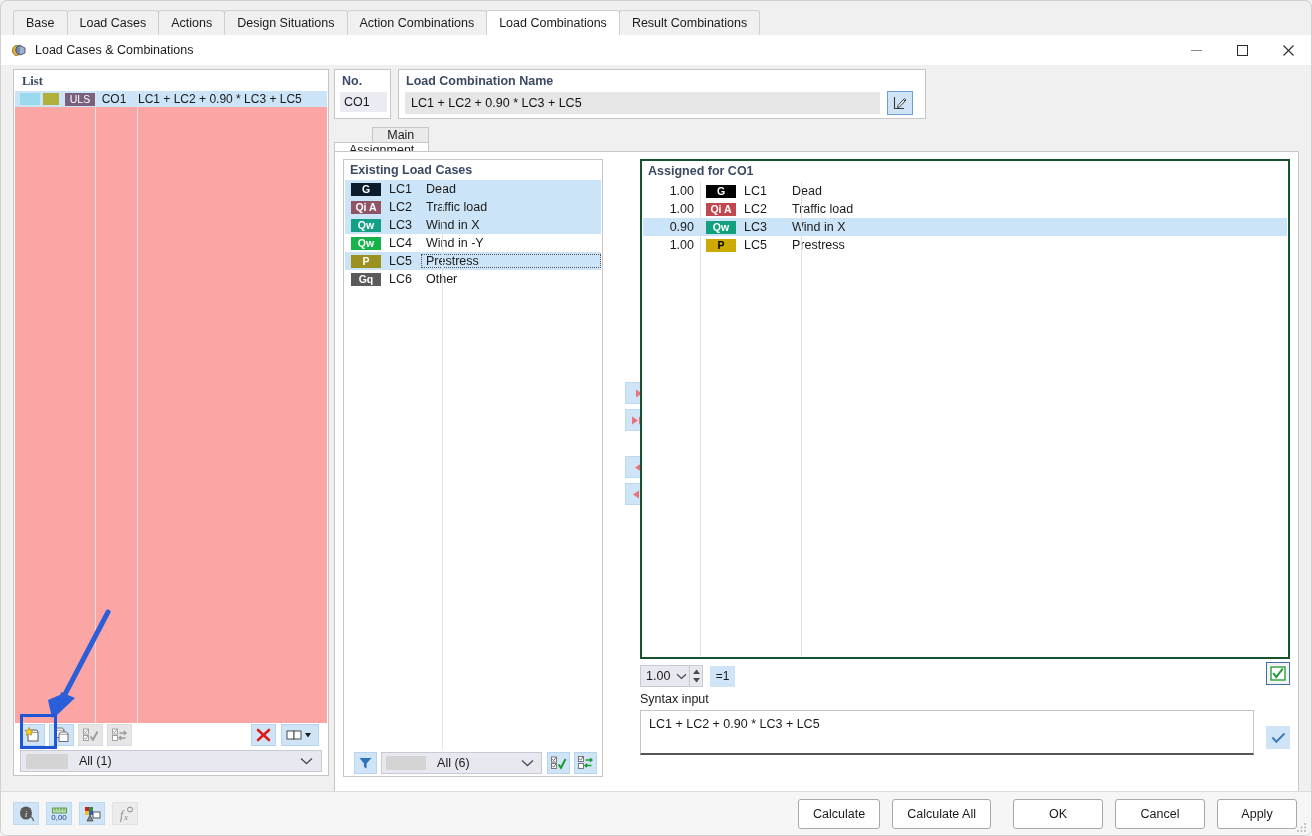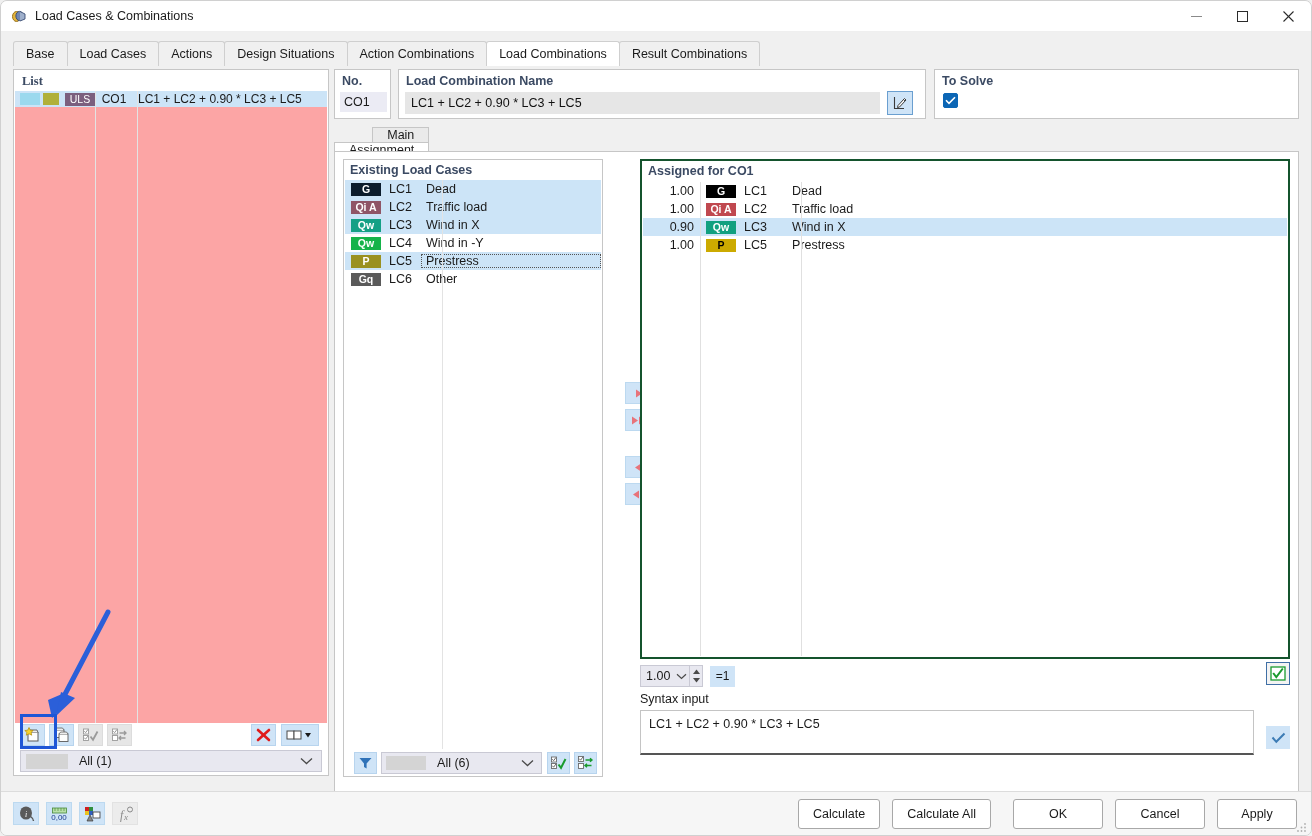--- a/index.html
+++ b/index.html
@@ -292,20 +292,30 @@
   #hlbox {
     position:absolute; left:20px; top:714px; width:37px; height:35px;
     border:3px solid #1e56d6;
   }
 </style>
 </head>
 <body>
 
 <div id="window">
 
+  <div id="tabbar">
+    <div class="tab">Base</div>
+    <div class="tab">Load Cases</div>
+    <div class="tab">Actions</div>
+    <div class="tab">Design Situations</div>
+    <div class="tab">Action Combinations</div>
+    <div class="tab active">Load Combinations</div>
+    <div class="tab">Result Combinations</div>
+  </div>
+
   <div id="titlebar">
     <div class="app-icon">
       <svg width="17" height="17" viewBox="0 0 17 17">
         <ellipse cx="6.5" cy="8.5" rx="4" ry="5" fill="#e2b33a" stroke="#9a7420" stroke-width="1"></ellipse>
         <ellipse cx="9.5" cy="8" rx="3.6" ry="4.6" fill="#6f86b3" stroke="#3d4f75" stroke-width="1"></ellipse>
         <path d="M10 3.5 L15 6 L15 11 L10 13" fill="#9fb0cc" stroke="#3d4f75" stroke-width="0.9"></path>
       </svg>
     </div>
     <div class="title-text">Load Cases &amp; Combinations</div>
     <div class="wincontrols">
@@ -321,30 +331,20 @@
       </div>
       <div class="close">
         <svg width="11" height="11">
             <line x1="0.5" y1="0.5" x2="10.5" y2="10.5" stroke="#2b2b2b" stroke-width="1.1"></line>
             <line x1="10.5" y1="0.5" x2="0.5" y2="10.5" stroke="#2b2b2b" stroke-width="1.1"></line>
           </svg>
       </div>
     </div>
   </div>
 
-  <div id="tabbar">
-    <div class="tab">Base</div>
-    <div class="tab">Load Cases</div>
-    <div class="tab">Actions</div>
-    <div class="tab">Design Situations</div>
-    <div class="tab">Action Combinations</div>
-    <div class="tab active">Load Combinations</div>
-    <div class="tab">Result Combinations</div>
-  </div>
-
   <div id="body">
 
     <div id="listpanel">
       <div class="grp-label">List</div>
 
       <div id="listgrid">
         <div class="lcolsep" style="left:80px;"></div>
         <div class="lcolsep" style="left:122px;"></div>
         <div class="lrow">
           <div class="c-sw" style="background:#9bd9ee;"></div>
@@ -431,28 +431,20 @@
         <div id="nameValue">LC1 + LC2 + 0.90 * LC3 + LC5</div>
         <div id="nameEditBtn">
           <svg width="16" height="16" viewBox="0 0 16 16">
             <path d="M2.5 2 L2.5 13.5 L12 13.5" fill="none" stroke="#3a3a3a" stroke-width="1.1"></path>
             <path d="M6 10.5 L12.5 3.5 L14 5 L7.5 12 L5.5 12.5 Z" fill="#fdfdfd" stroke="#3a3a3a" stroke-width="1"></path>
             <line x1="11" y1="4" x2="13" y2="6" stroke="#3a3a3a" stroke-width="0.9"></line>
           </svg>
         </div>
       </div>
 
-      <div class="fieldbox" id="solveBox">
-        <div class="hdr">To Solve</div>
-        <div id="solveCheck">
-          <svg width="11" height="9" viewBox="0 0 11 9">
-              <path d="M1 4.3 L4 7.3 L10 1.2" fill="none" stroke="#ffffff" stroke-width="1.6"></path>
-            </svg>
-        </div>
-      </div>
 
       <div id="subtabs">
         <div class="subtab">Main</div>
         <div class="subtab active">Assignment</div>
       </div>
 
       <div id="tabpanel">
 
         <div id="existBox">
           <div class="grp-label">Existing Load Cases</div>

